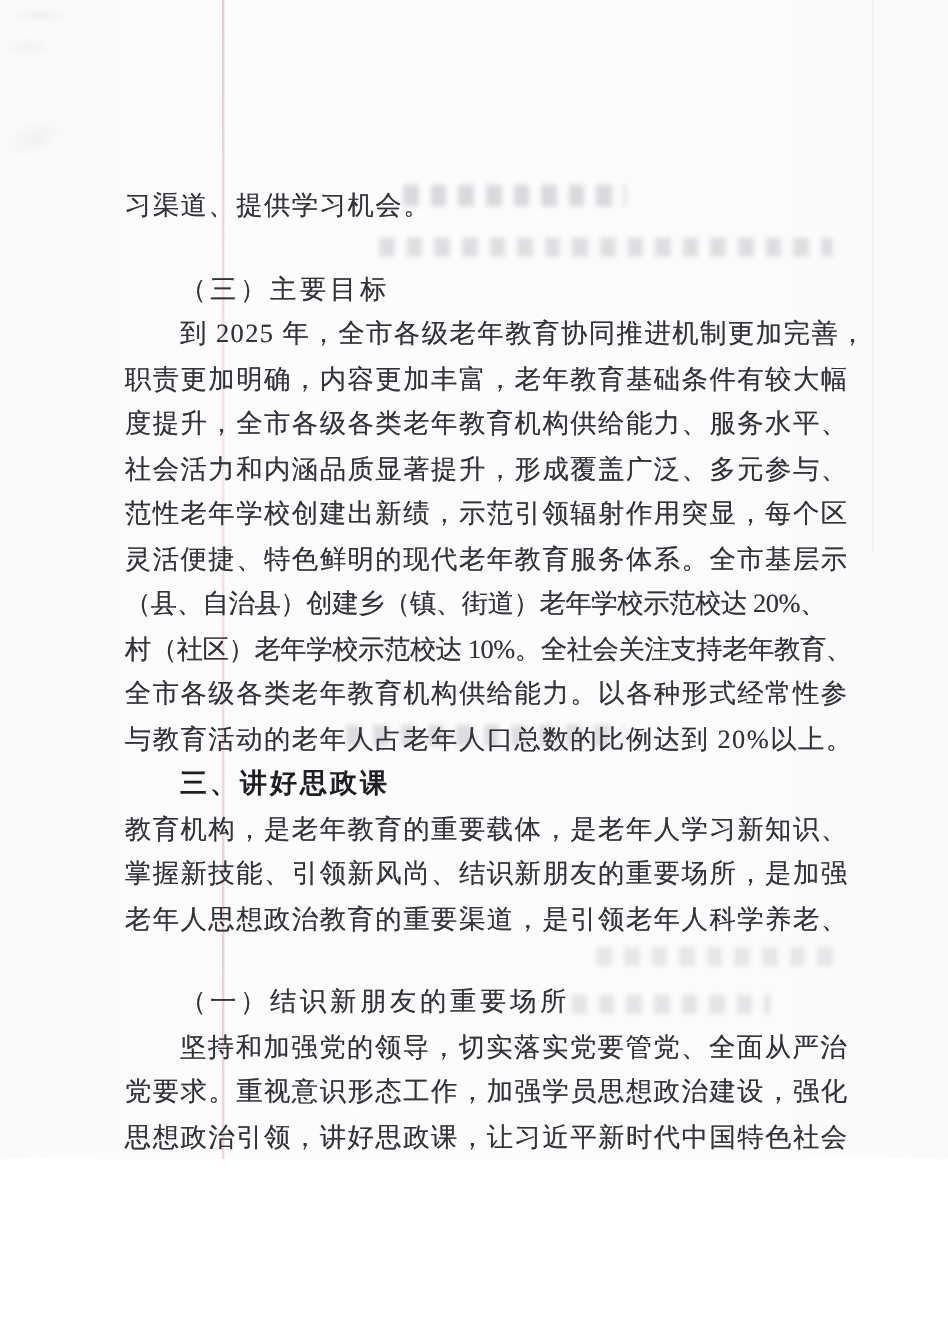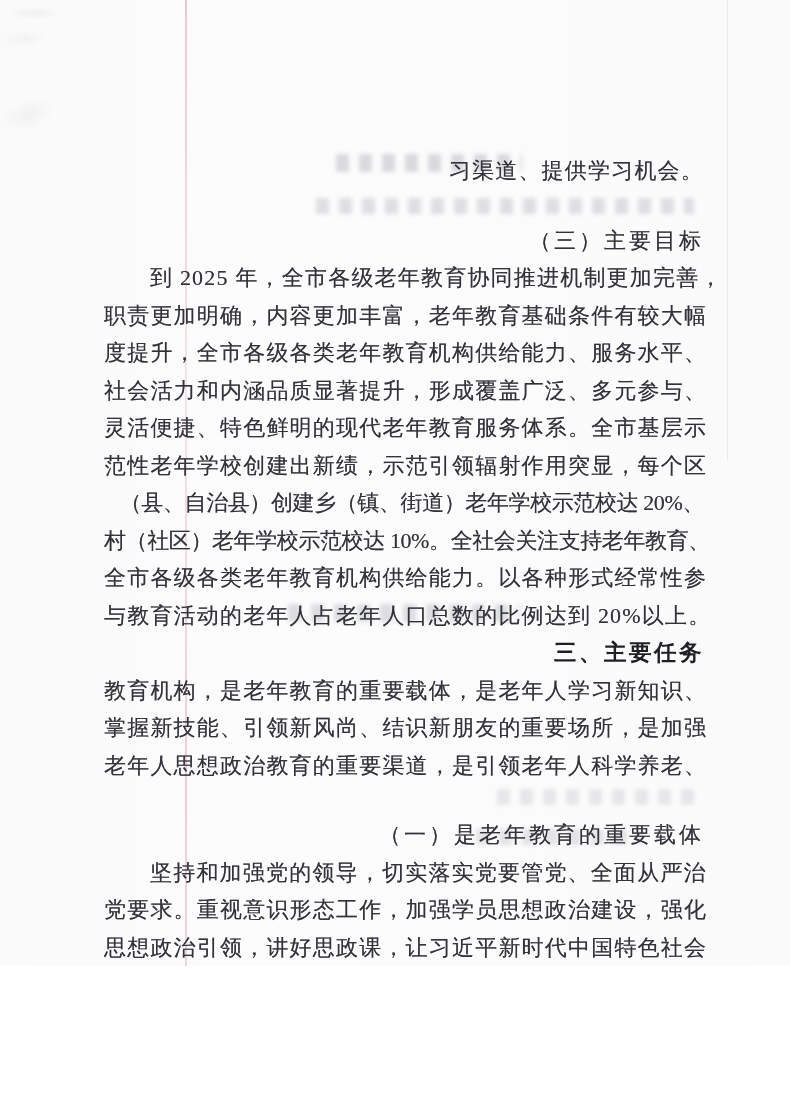--- a/index.html
+++ b/index.html
@@ -7,21 +7,20 @@
     --text:#32323a;
     --heading:#1e1e24;
   }
   html,body{margin:0;padding:0;background:#ffffff;}
   .page{
     position:relative;
     width:790px;height:966px;
     background:linear-gradient(90deg,#fbfafa,#fdfcfc 30%,#fcfbfb 80%,#fbfafb);
     overflow:hidden;
     font-family:"Liberation Serif","DejaVu Serif",serif;
-    text-align:right;
   }
   
   .crease{
     position:absolute;left:185px;top:0;width:2px;height:1115px;
     background:linear-gradient(180deg,
       rgba(223,160,172,.55), rgba(223,160,172,.25) 35%,
       rgba(223,160,172,.50) 70%, rgba(223,160,172,.35));
     filter:blur(.4px);
   }
   
@@ -97,30 +96,30 @@
   <div class="blob b5"></div>
   <div class="streaks"></div>
 
   <div class="text-block">
       <div class="line body">习渠道、提供学习机会。</div>
       <div class="line kai-heading indent">（三）主要目标</div>
       <div class="line body indent">到 2025 年，全市各级老年教育协同推进机制更加完善，</div>
       <div class="line body">职责更加明确，内容更加丰富，老年教育基础条件有较大幅</div>
       <div class="line body">度提升，全市各级各类老年教育机构供给能力、服务水平、</div>
       <div class="line body">社会活力和内涵品质显著提升，形成覆盖广泛、多元参与、</div>
+      <div class="line body">范性老年学校创建出新绩，示范引领辐射作用突显，每个区</div>
       <div class="line body">灵活便捷、特色鲜明的现代老年教育服务体系。全市基层示</div>
-      <div class="line body">范性老年学校创建出新绩，示范引领辐射作用突显，每个区</div>
       <div class="line body tight">（县、自治县）创建乡（镇、街道）老年学校示范校达 20%、</div>
       <div class="line body tight">村（社区）老年学校示范校达 10%。全社会关注支持老年教育、</div>
       <div class="line body">全市各级各类老年教育机构供给能力。以各种形式经常性参</div>
       <div class="line body">与教育活动的老年人占老年人口总数的比例达到 20%以上。</div>
-      <div class="line bold-heading indent">三、主要任务</div>
+      <div class="line bold-heading indent">三、讲好思政课</div>
       <div class="line body">教育机构，是老年教育的重要载体，是老年人学习新知识、</div>
       <div class="line body">掌握新技能、引领新风尚、结识新朋友的重要场所，是加强</div>
       <div class="line body">老年人思想政治教育的重要渠道，是引领老年人科学养老、</div>
-      <div class="line kai-heading indent">（一）是老年教育的重要载体</div>
+      <div class="line kai-heading indent">（一）结识新朋友的重要场所</div>
       <div class="line body indent">坚持和加强党的领导，切实落实党要管党、全面从严治</div>
       <div class="line body">党要求。重视意识形态工作，加强学员思想政治建设，强化</div>
       <div class="line body">思想政治引领，讲好思政课，让习近平新时代中国特色社会</div>
     </div>
 
   <div class="page-number">— 5 —</div>
 </div>
 
 </body></html>

